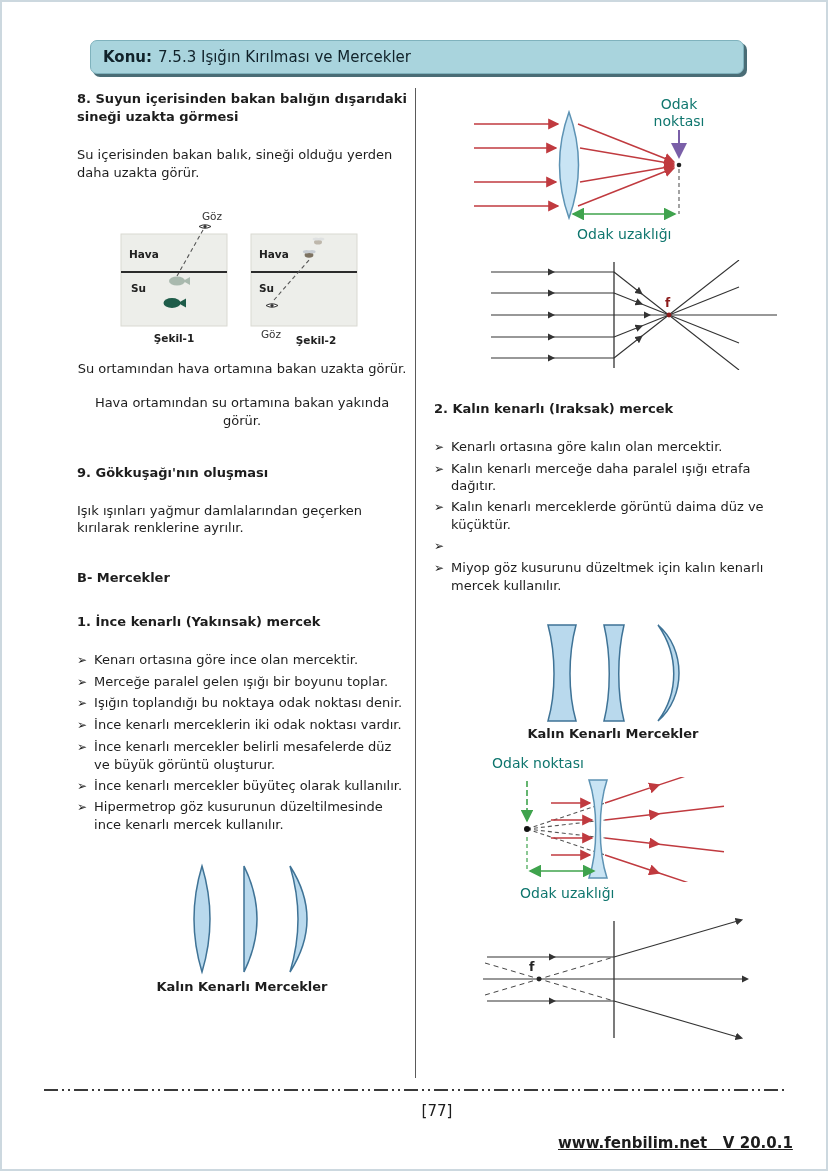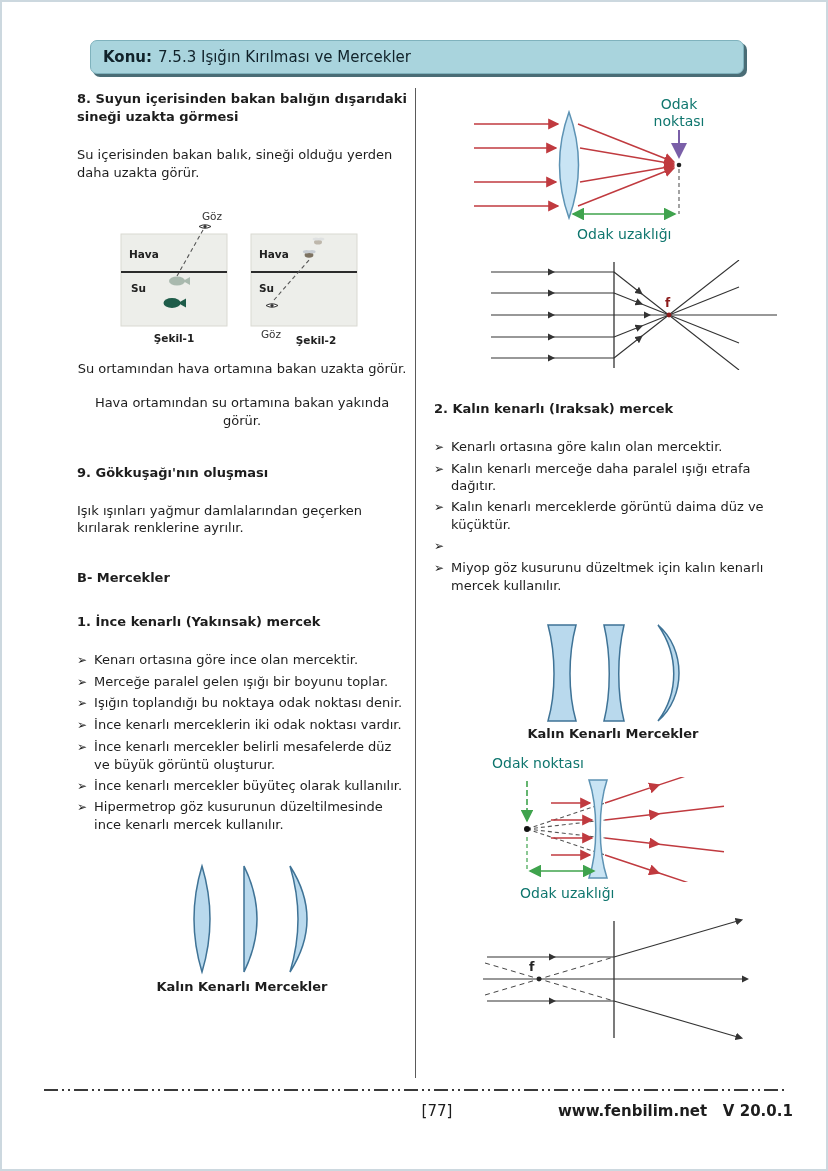--- a/index.html
+++ b/index.html
@@ -22,21 +22,21 @@
   ul.arrows li { display:flex; gap:7px; margin-bottom:3px; }
   ul.arrows .g { flex:0 0 auto; font-size:12px; line-height:1.55; }
   .center-note { text-align:center; margin-top:16px; }
   .caption { text-align:center; font-weight:bold; font-size:13px; margin-top:0; }
   .figwrap { position:relative; }
   .diagram { position:relative; }
   .dlabel { position:absolute; font-size:14px; color:#0f766e; line-height:1.2; }
   .pre { white-space:pre-line; text-align:center; }
   .footer-line { position:absolute; left:42px; top:1086px; }
   .page-num { position:absolute; left:400px; top:1100px; width:70px; text-align:center; font-size:15px; }
-  .site { position:absolute; left:556px; top:1100px; font-size:15px; font-weight:bold; white-space:pre; }
+  .site { position:absolute; left:556px; top:1132px; font-size:15px; font-weight:bold; white-space:pre;text-decoration:underline; }
   svg { display:block; }
 </style>
 </head>
 <body>
 
 <div class="page">
 
   <div class="topic-bar">
     <b>Konu:</b>
     <span>7.5.3 Işığın Kırılması ve Mercekler</span>

